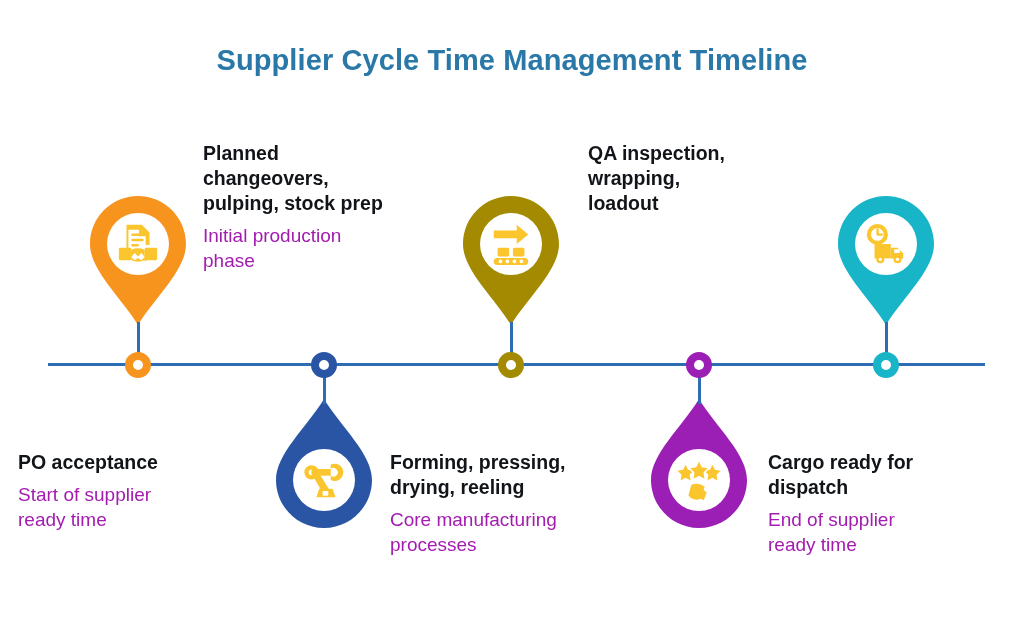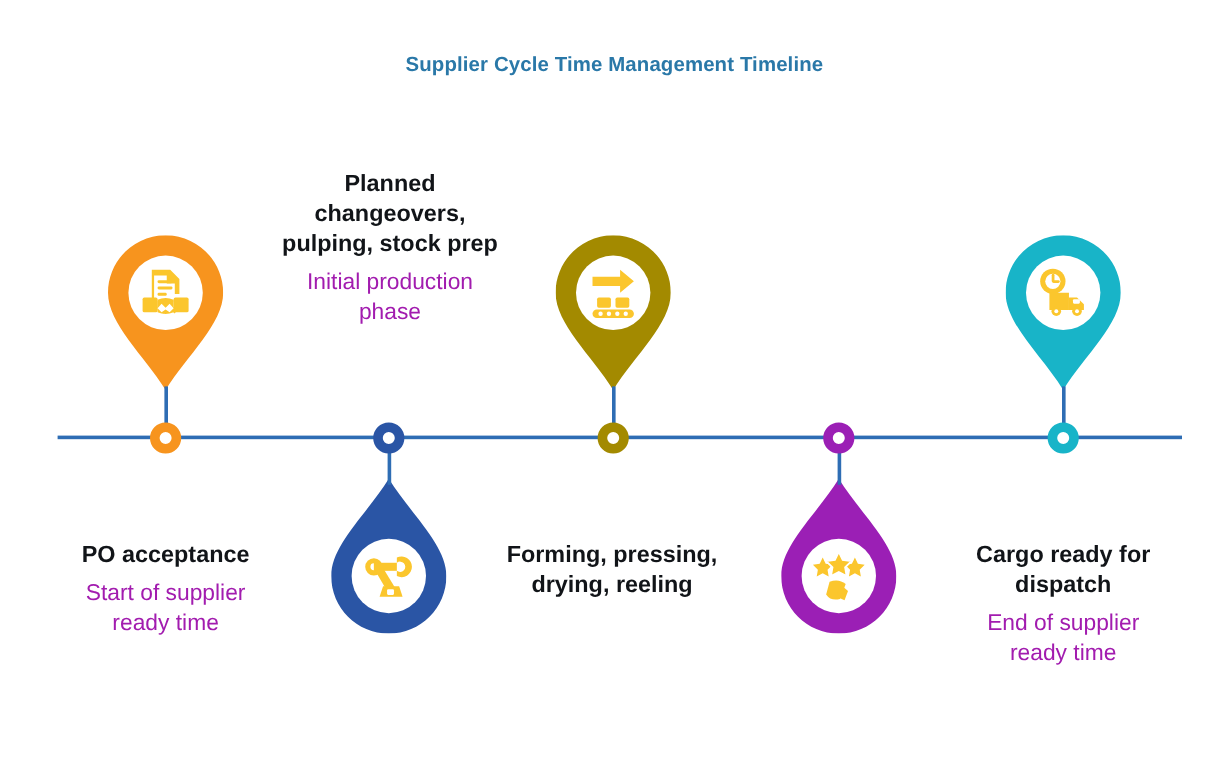--- a/index.html
+++ b/index.html
@@ -18,21 +18,21 @@
     overflow: hidden;
   }
 
   
   .title {
     position: absolute;
     left: 0;
     top: 44px;
     width: 1024px;
     text-align: center;
-    font-size: 17px;
+    font-size: 29px;
     font-weight: bold;
     color: #2a78a8;
     letter-spacing: 0.1px;
   }
 
   
   .axis-line {
     position: absolute;
     left: 48px;
     top: 363px;
@@ -62,21 +62,21 @@
   
   .pin {
     position: absolute;
     width: 96px;
     height: 132px;
   }
 
   
   .label {
     position: absolute;
-    text-align: center;
+    text-align: left;
   }
   .label-title {
     font-size: 19.5px;
     font-weight: bold;
     color: #111418;
     line-height: 1.28;
     white-space: pre-line;
   }
   .label-sub {
     font-size: 19px;
@@ -167,20 +167,22 @@
         <circle cx="27.6" cy="42.2" r="1.9" fill="#ffffff"></circle>
         <circle cx="34.9" cy="42.2" r="1.9" fill="#ffffff"></circle>
       </svg>
     </div>
   </div>
   <div class="stem" style="left:509.5px; top:322px; height:42px;"></div>
   <div class="axis-node" style="left:498px; border-color:#a38a00;"></div>
   <div class="label" style="left:390px; top:450px; width:240px;">
     <div class="label-title">Forming, pressing,
 drying, reeling</div>
+    <div class="label-sub">Core manufacturing
+processes</div>
   </div>
 
   <div class="pin pin-down" style="left:651px; top:398px;">
     <svg width="96" height="130" viewBox="0 0 96 130">
       <path d="M48 130 C21.5 130 0 108.5 0 82 C0 56 30 30 48 1 C66 30 96 56 96 82 C96 108.5 74.5 130 48 130 Z" fill="#9b1fb5"></path>
       <circle cx="48" cy="82" r="31" fill="#ffffff"></circle>
     </svg>
     <div style="position:absolute; left:22px; top:56px; width:52px; height:52px; display:flex; align-items:center; justify-content:center;">
       <svg width="46" height="46" viewBox="0 0 48 48">
         <path d="M10 8 l2.6 5.4 5.9 0.9 -4.3 4.2 1 5.9 -5.2 -2.8 -5.2 2.8 1 -5.9 -4.3 -4.2 5.9 -0.9 z" fill="#fbc62d"></path>
@@ -188,20 +190,23 @@
         <path d="M24 3 l3.4 7 7.6 1.1 -5.5 5.4 1.3 7.6 -6.8 -3.6 -6.8 3.6 1.3 -7.6 -5.5 -5.4 7.6 -1.1 z" fill="#fbc62d" stroke="#ffffff" stroke-width="1.6"></path>
         <path d="M16 29 q8 -3 14 2 l-5 13 q-8 2 -12 -4 z" fill="#fbc62d"></path>
         <path d="M25 31 l7 6 -3 8 -7 -3 z" fill="#fbc62d"></path>
         <path d="M22 35 l9 5 -2 5 -9 -4 z" fill="#ffffff" opacity="0.0"></path>
       </svg>
     </div>
   </div>
   <div class="stem" style="left:697.5px; top:364px; height:40px;"></div>
   <div class="axis-node" style="left:686px; border-color:#9b1fb5;"></div>
   <div class="label" style="left:588px; top:141px; width:224px;">
+    <div class="label-title">QA inspection,
+wrapping,
+loadout</div>
   </div>
 
   <div class="pin pin-up" style="left:838px; top:196px;">
     <svg width="96" height="130" viewBox="0 0 96 130">
       <path d="M48 0 C21.5 0 0 21.5 0 48 C0 74 30 100 48 129 C66 100 96 74 96 48 C96 21.5 74.5 0 48 0 Z" fill="#18b4c8"></path>
       <circle cx="48" cy="48" r="31" fill="#ffffff"></circle>
     </svg>
     <div style="position:absolute; left:22px; top:22px; width:52px; height:52px; display:flex; align-items:center; justify-content:center;">
       <svg width="46" height="46" viewBox="0 0 48 48">
         <circle cx="15" cy="14" r="11" fill="#fbc62d"></circle>

